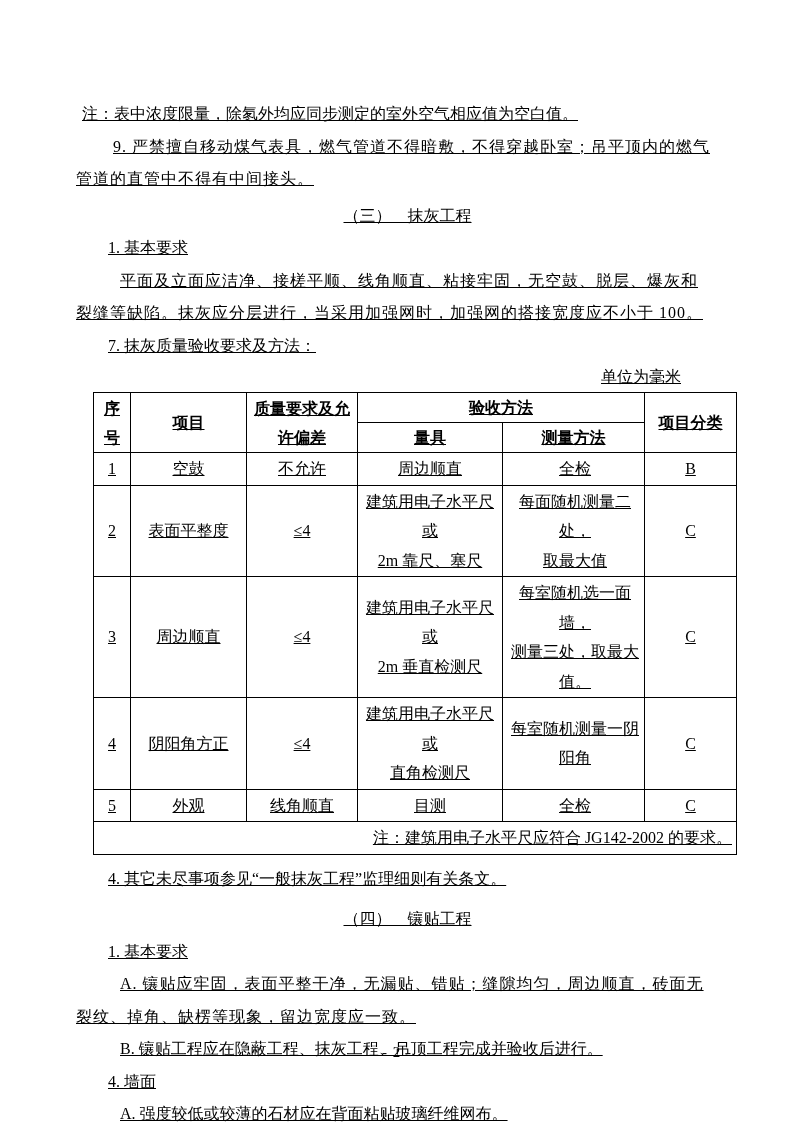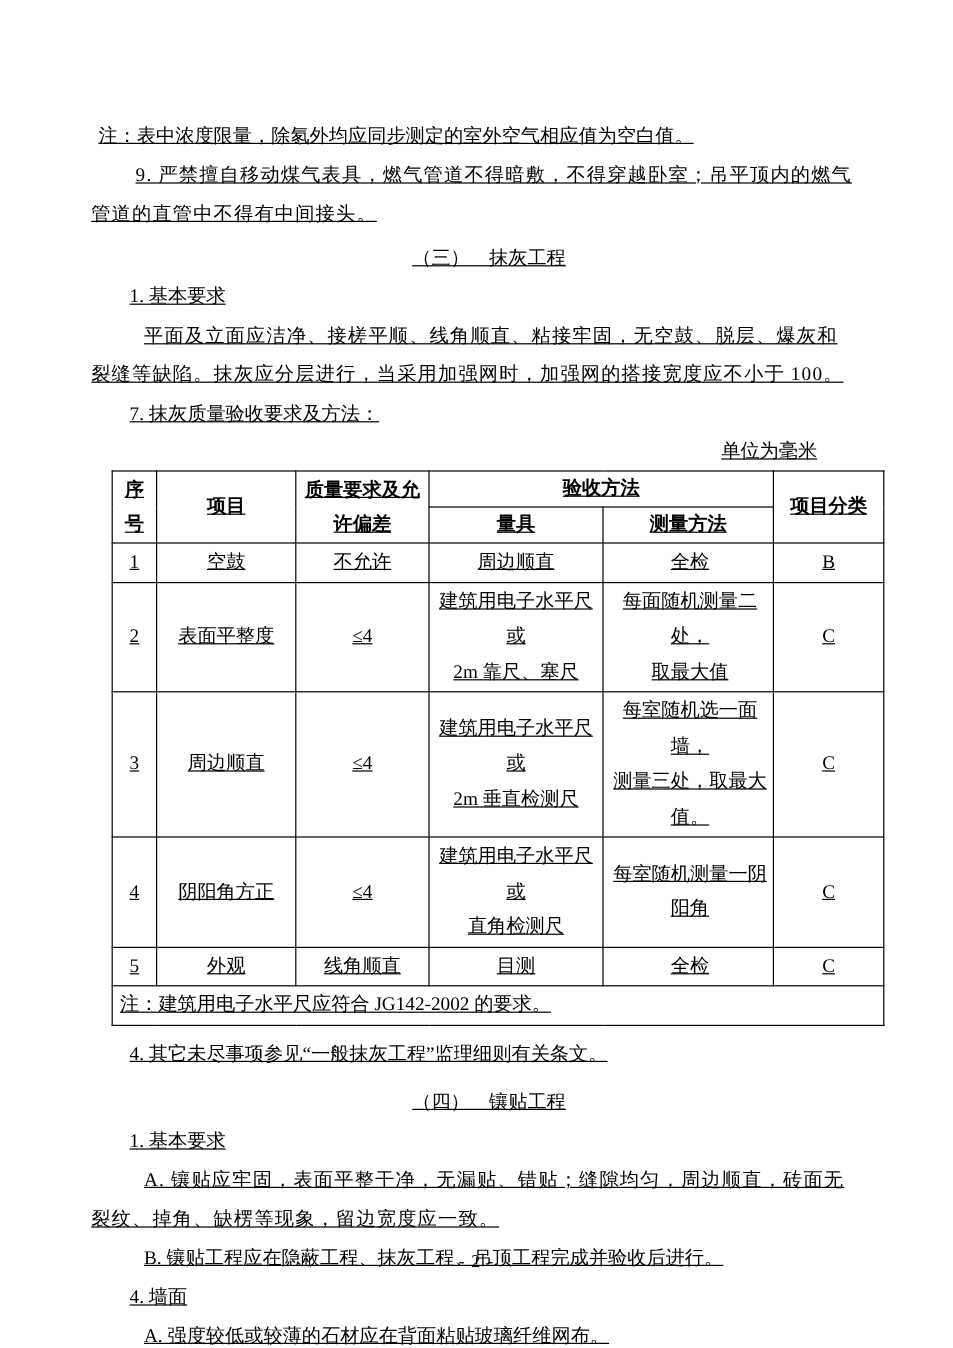--- a/index.html
+++ b/index.html
@@ -48,21 +48,21 @@
     text-align: center;
     padding: 0 2px;
     line-height: 29px;
   }
   table.quality td {
     text-align: center;
     padding: 1px 4px;
     line-height: 29.5px;
   }
   table.quality td.left { text-align: center; padding-left: 7px; }
-  table.quality td.note-cell { text-align: left; padding-left: 6px; }
+  table.quality td.note-cell { text-align: right; padding-left: 6px; }
 
   .footer {
     position: absolute;
     top: 1036px;
     left: 0;
     width: 794px;
     text-align: center;
     font-size: 15px;
     letter-spacing: 1px;
   }

